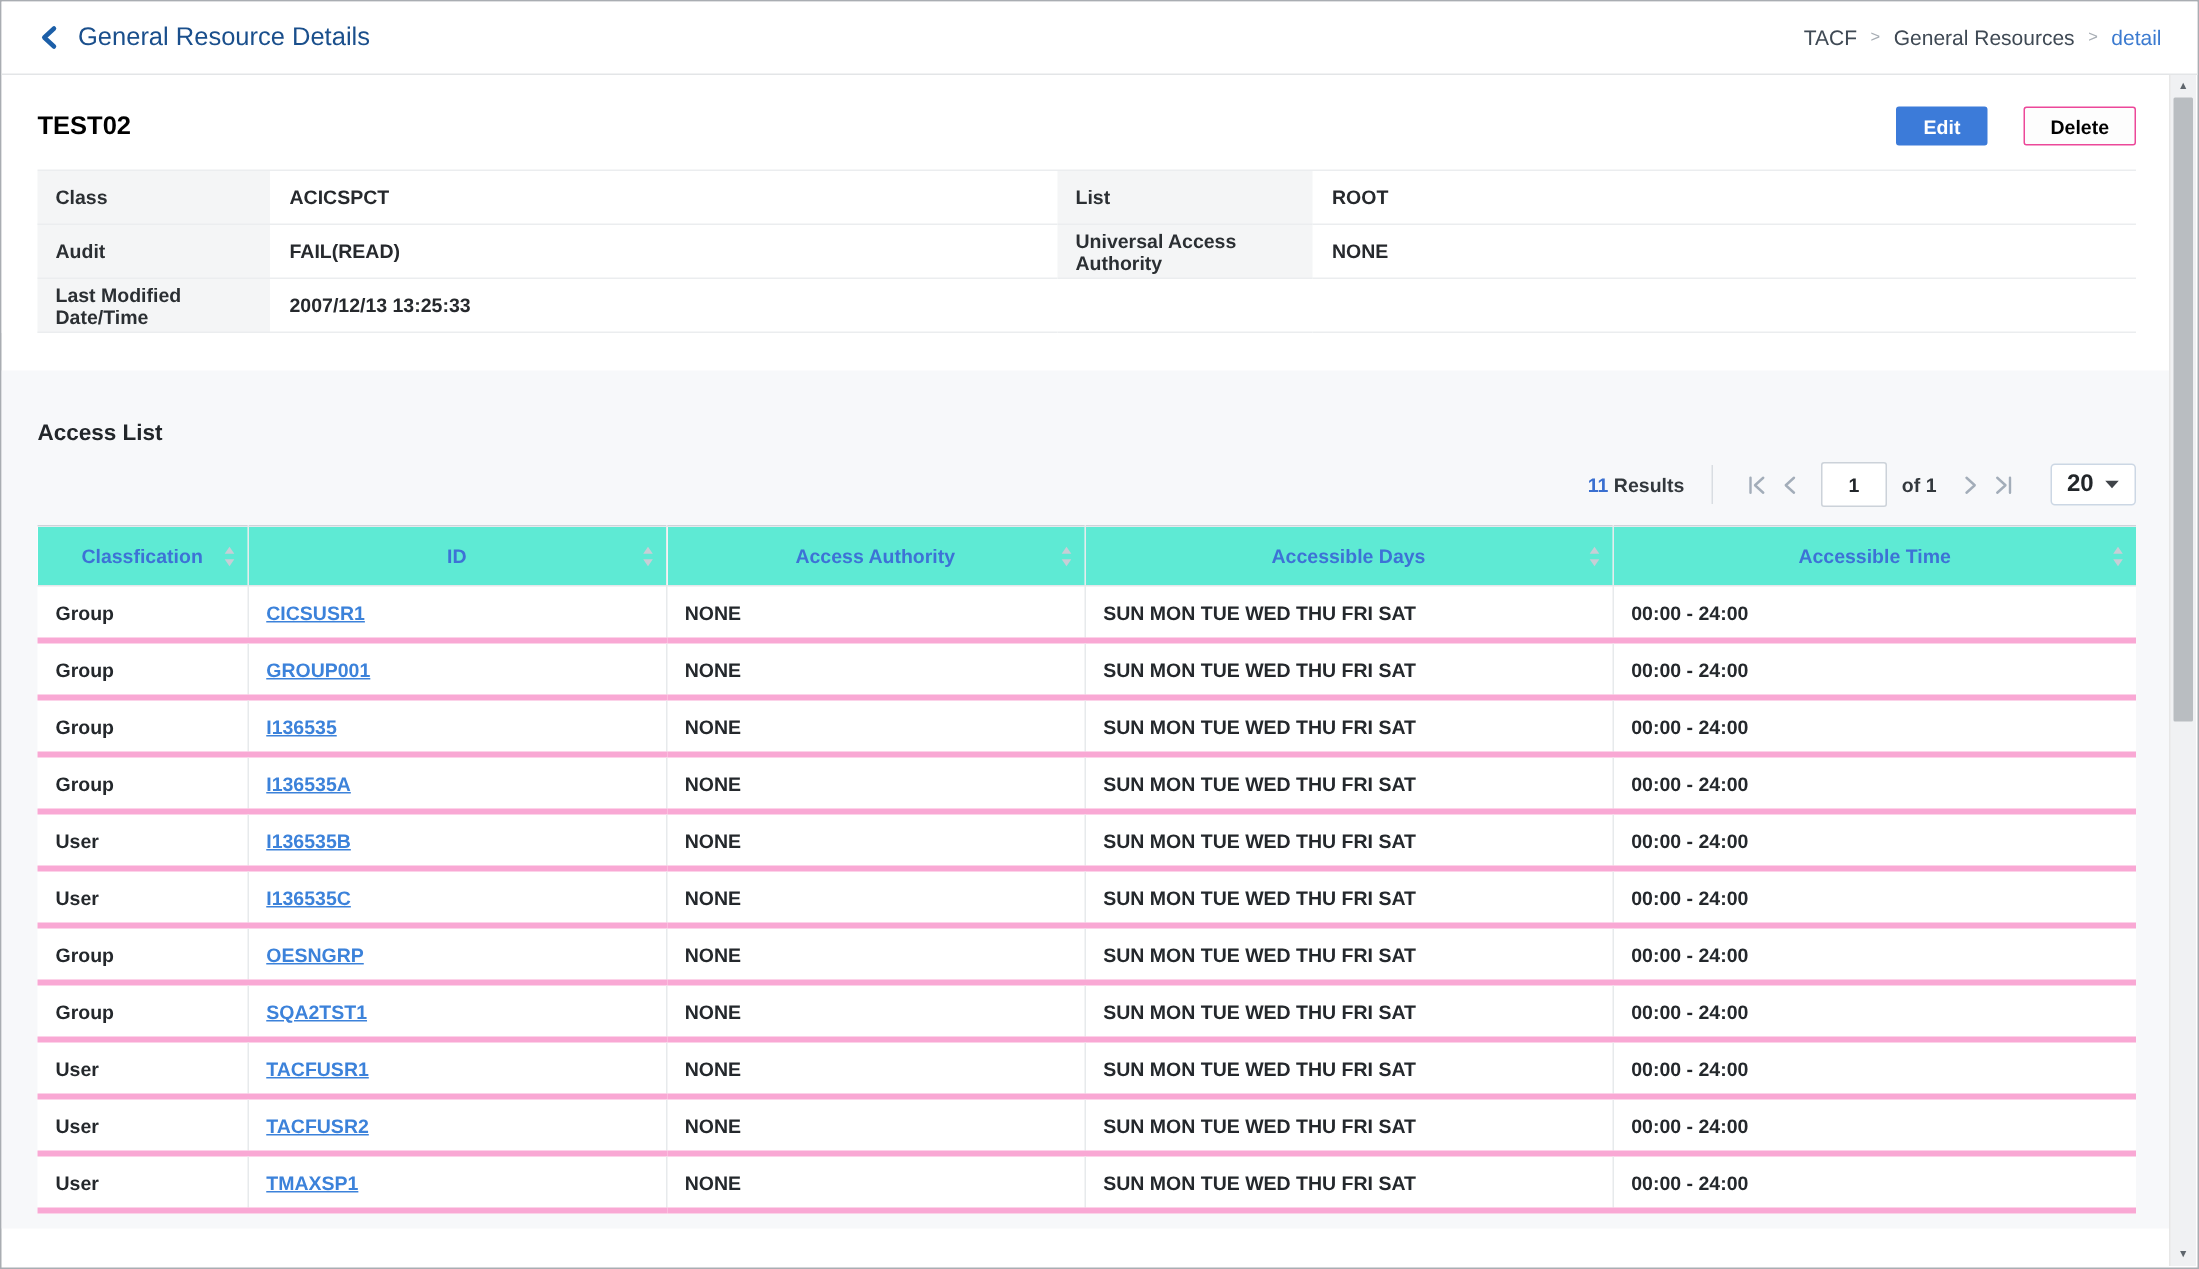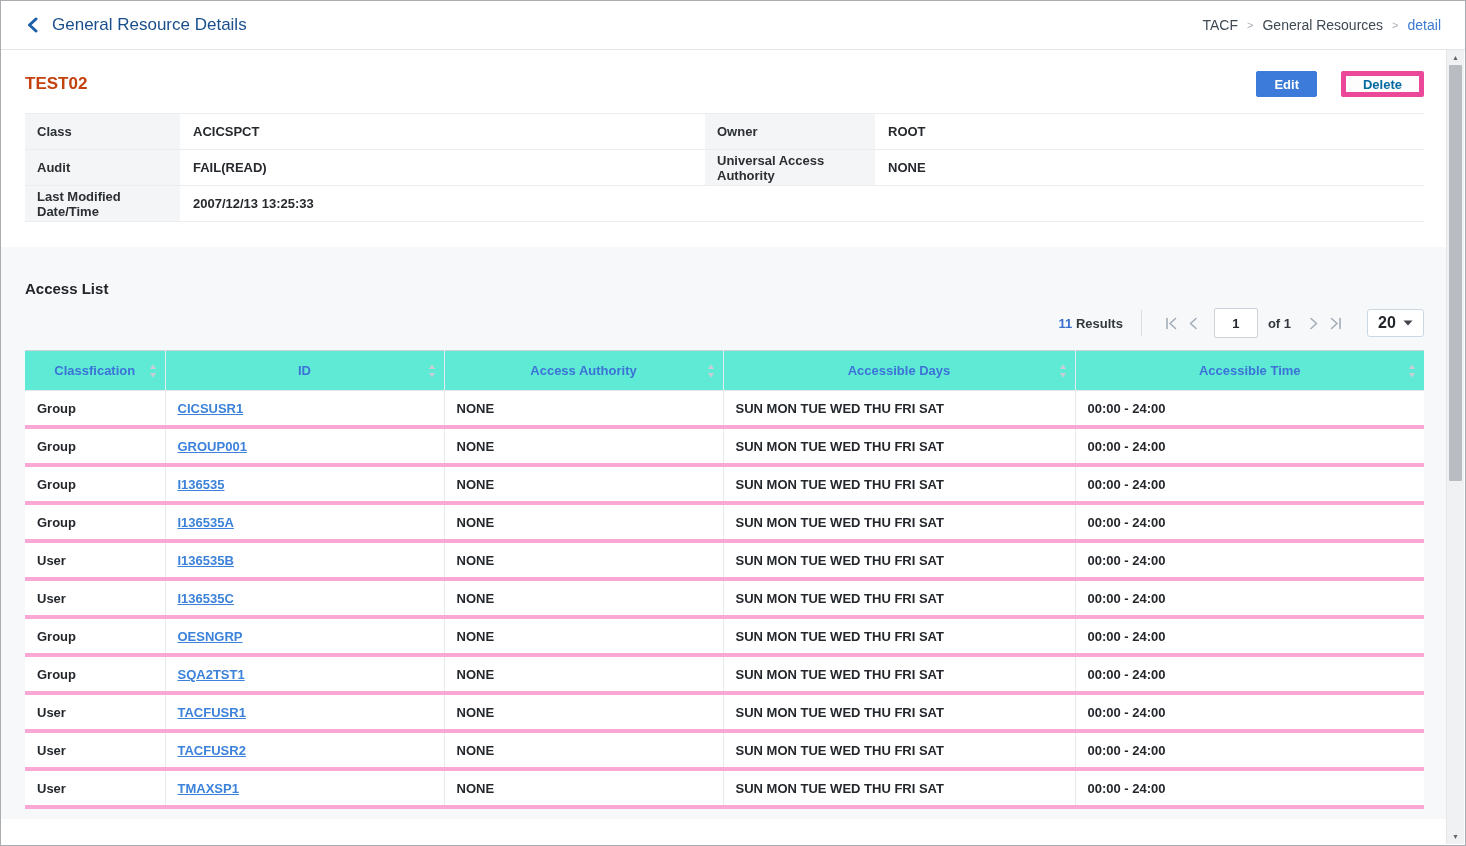--- a/index.html
+++ b/index.html
@@ -17,26 +17,26 @@
   .page-title{font-size:17px;font-weight:normal;color:#1a4f8c;margin:0;}
   .topbar .spacer{flex:1;}
   .breadcrumb{display:flex;align-items:center;font-size:14px;}
   .bc-item{color:#3f4954;}
   .bc-sep{color:#a7adb4;font-size:11px;margin:0 9px;}
   .bc-link{color:#3c7bd0;cursor:pointer;}
   
   .content{width:1447px;}
   .resource{padding:0 24px;background:#fff;}
   .resource-head{display:flex;align-items:center;justify-content:space-between;padding-top:20px;height:28px;}
-  .resource-name{font-size:17px;font-weight:bold;color:#c2410c;margin:0;}
+  .resource-name{font-size:17px;font-weight:bold;color:#000000;margin:0;}
   .btn-group{display:flex;gap:24px;}
   .btn{height:26px;font-size:13px;font-weight:bold;border-radius:2px;cursor:pointer;
        font-family:inherit;display:inline-flex;align-items:center;justify-content:center;padding:0 17px;}
   .btn-primary{background:#3c7bd9;border:1px solid #3c7bd9;color:#fff;}
-  .btn-secondary{background:#fdfdfd;border:5px solid #ec4899;color:#0369a1;}
+  .btn-secondary{background:#fdfdfd;border:1px solid #ec4899;color:#000000;}
   .detail-grid{
     display:grid;grid-template-columns:155px 525px 170px 1fr;
     border-top:1px solid #ebedef;margin-top:15px;
   }
   .dcell{height:35px;display:flex;align-items:center;border-bottom:1px solid #ebedef;font-size:13px;font-weight:bold;}
   .dlabel{background:#f4f5f6;padding:0 12px;color:#2b2f33;}
   .dvalue{padding:0 13px;color:#26292d;}
   .dempty{background:transparent;}
   
   .access{background:#f7f8fa;margin-top:25px;padding:0 24px;min-height:572px;}
@@ -110,21 +110,21 @@
       <div class="resource-head">
         <h2 class="resource-name">TEST02</h2>
         <div class="btn-group">
           <button class="btn btn-primary">Edit</button>
           <button class="btn btn-secondary">Delete</button>
         </div>
       </div>
       <div class="detail-grid" id="detail-grid">
           <div class="dcell dlabel">Class</div>
           <div class="dcell dvalue">ACICSPCT</div>
-          <div class="dcell dlabel">Owner</div>
+          <div class="dcell dlabel">List</div>
           <div class="dcell dvalue">ROOT</div>
           <div class="dcell dlabel">Audit</div>
           <div class="dcell dvalue">FAIL(READ)</div>
           <div class="dcell dlabel">Universal Access Authority</div>
           <div class="dcell dvalue">NONE</div>
           <div class="dcell dlabel">Last Modified Date/Time</div>
           <div class="dcell dvalue">2007/12/13 13:25:33</div>
           <div class="dcell dlabel dempty"></div>
           <div class="dcell dvalue dempty"></div>
         </div>

